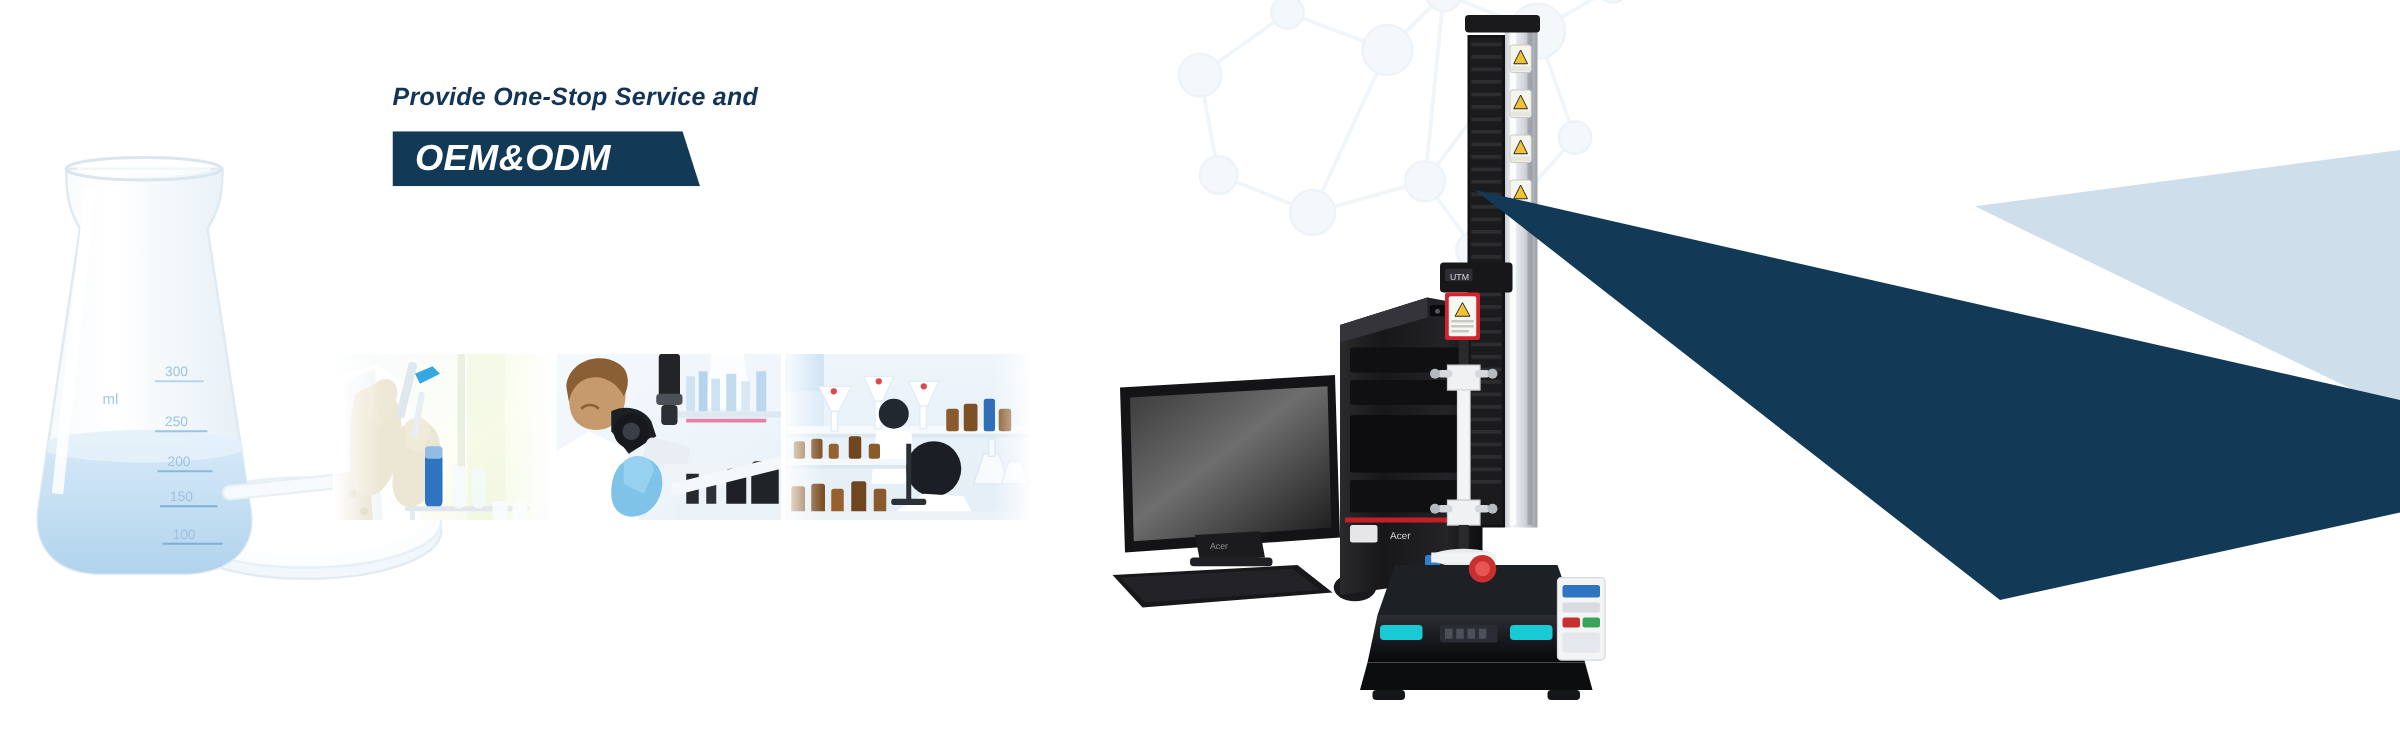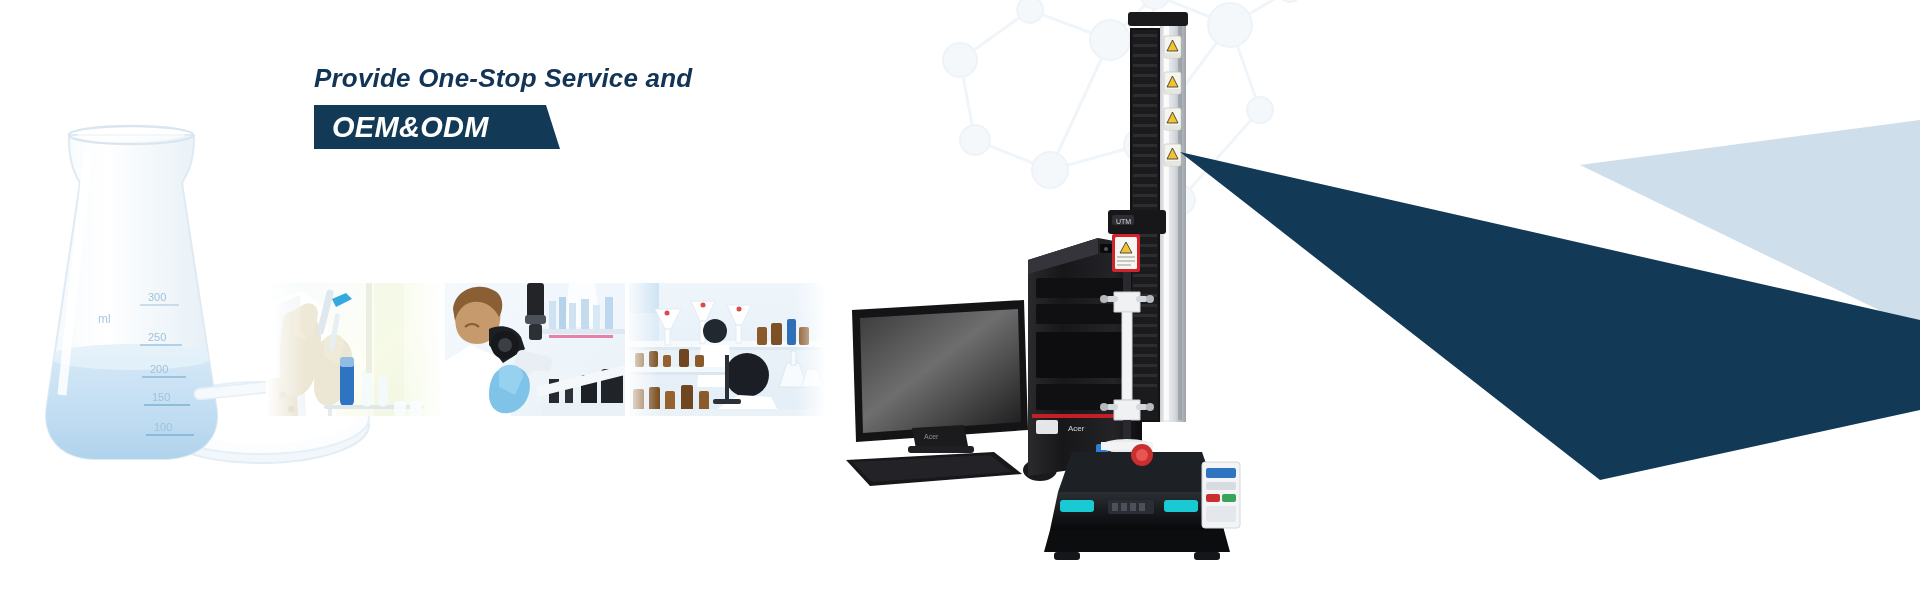--- a/index.html
+++ b/index.html
@@ -25,36 +25,36 @@
     top: -30px;
     width: 420px;
     height: 270px;
     opacity: 0.55;
     pointer-events: none;
   }
 
   
   .flask-area {
     position: absolute;
-    left: 16px;
+    left: 0px;
     top: 95px;
     width: 400px;
     height: 400px;
   }
   .flask-svg { display:block; }
 
   
   .headline-block {
     position: absolute;
     left: 314px;
     top: 55px;
     width: 760px;
   }
   .headline-line1 {
-    font-size: 26px;
+    font-size: 20px;
     font-weight: bold;
     font-style: italic;
     color: #123456;
     letter-spacing: 0.2px;
     line-height: 46px;
     white-space: nowrap;
   }
   .headline-line2 {
     font-size: 26px;
     font-weight: bold;
@@ -99,21 +99,21 @@
   .photo-cell {
     position: relative;
     height: 133px;
     overflow: hidden;
   }
   .photo-cell svg { display: block; }
 
   
   .product-group {
     position: absolute;
-    left: 840px;
+    left: 884px;
     top: 0px;
     width: 520px;
     height: 597px;
   }
   .product-group svg { display:block; }
 
   
   .arrow-shapes {
     position: absolute;
     right: 0;

